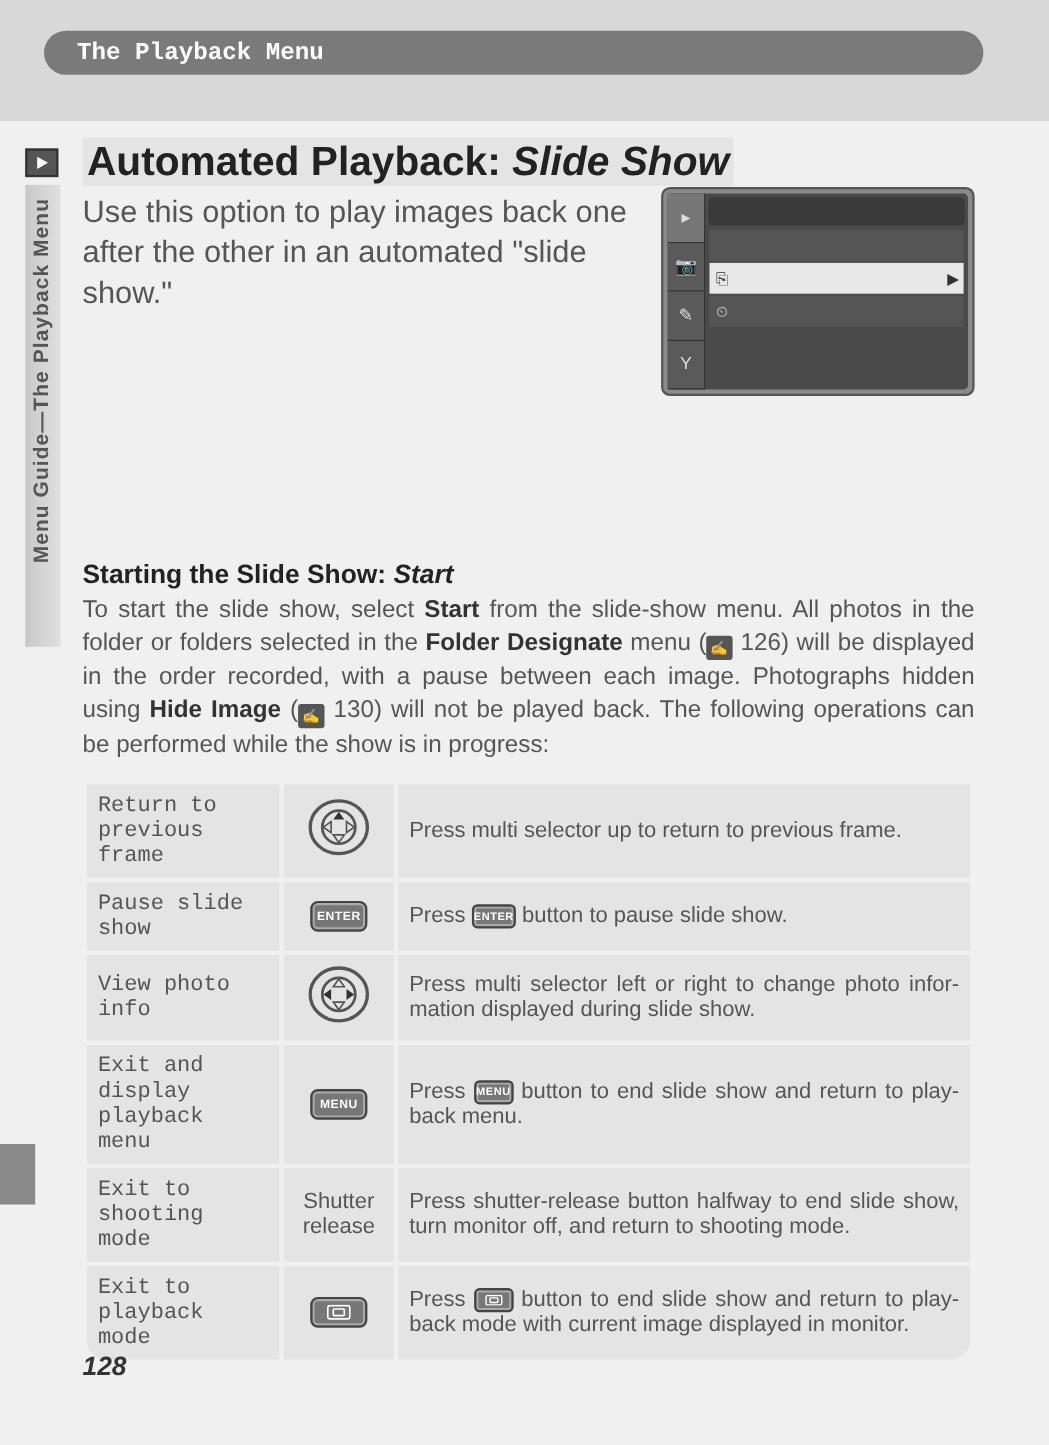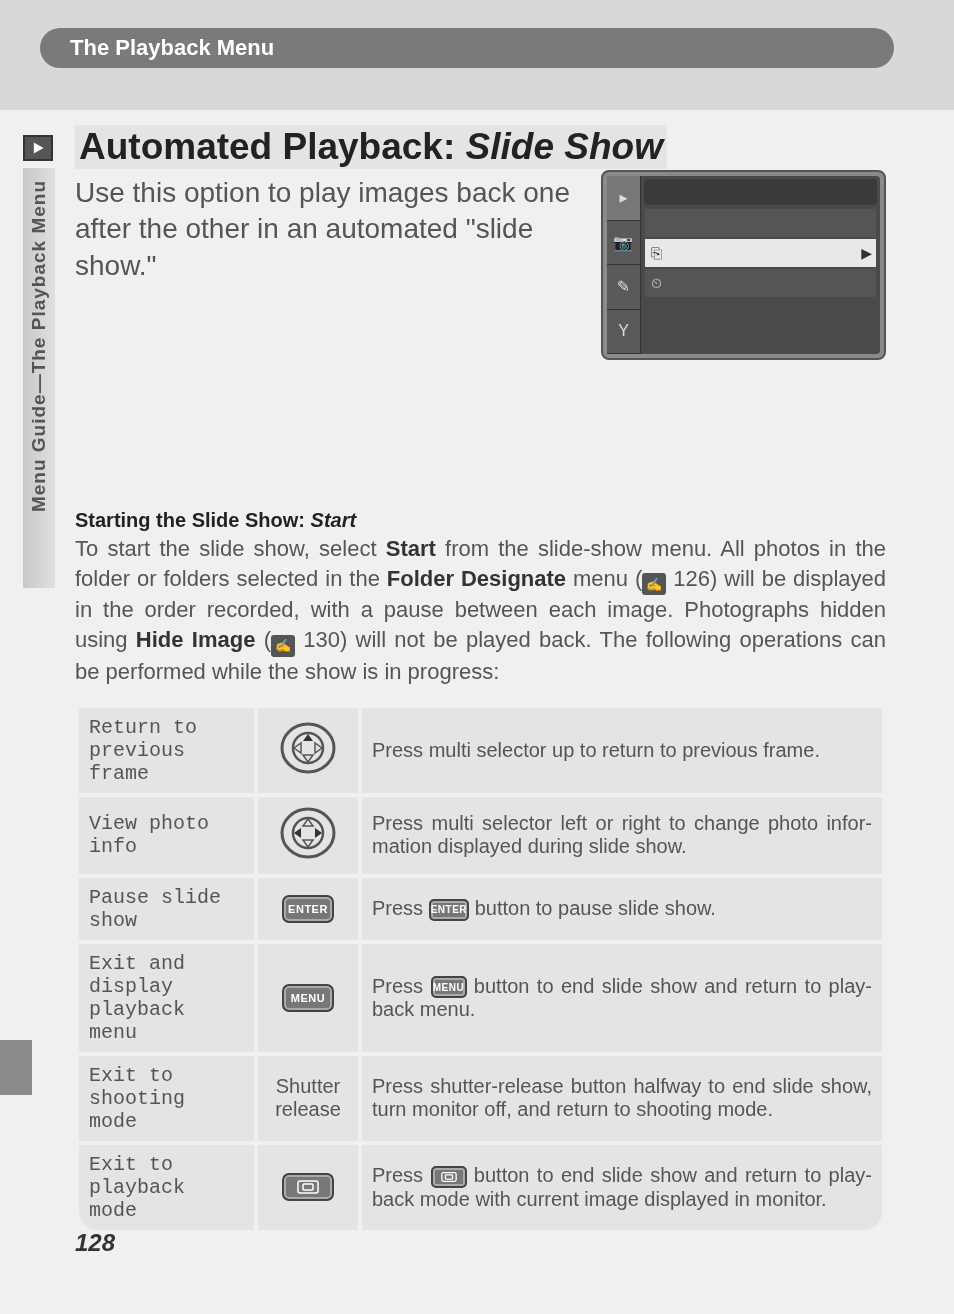--- a/index.html
+++ b/index.html
@@ -17,20 +17,21 @@
     position: absolute;
     top: 28px;
     left: 40px;
     right: 60px;
     height: 40px;
     background: #7a7a7a;
     border-radius: 20px;
     display: flex;
     align-items: center;
     padding-left: 30px;
+    font-family: Liberation Mono, monospace;
   }
   .top-tab-text {
     color: #fff;
     font-weight: bold;
     font-size: 22px;
   }
   .content-bg {
     position: absolute;
     top: 110px;
     left: 0;
@@ -140,21 +141,21 @@
     flex: 1;
     display: flex;
     flex-direction: column;
   }
   .ss-banner { height: 26px; background: #3a3a3a; margin: 3px; border-radius: 4px; }
   .ss-row { height: 28px; margin: 1px 4px; background: #555; display:flex; align-items:center; padding:0 6px; font-size:14px; color:#ccc; position:relative;}
   .ss-row.hl { background: #e8e8e8; color:#333; }
   .ss-row .arrow { position:absolute; right:4px; }
   h2.sub-title {
     margin: 225px 0 0 0;
-    font-size: 20px;
+    font-size: 24px;
     font-weight: bold;
     color: #222;
   }
   h2.sub-title .ital { font-style: italic; font-weight: bold; }
   .body-para {
     font-size: 22px;
     color: #555;
     line-height: 1.34;
     text-align: justify;
     margin-top: 2px;
@@ -298,47 +299,47 @@
                 <polygon points="14,28 21,23 21,33" fill="none" stroke="#555" stroke-width="1.5"></polygon>
                 <polygon points="42,28 35,23 35,33" fill="none" stroke="#555" stroke-width="1.5"></polygon>
               </svg>
         </span>
       </td>
       <td class="c3">Press multi selector up to return to previous frame.</td>
     </tr>
 
 
     <tr>
+      <td class="c1">Pause slide show</td>
+      <td class="c2">
+        <span class="btn-pill">ENTER</span>
+      </td>
+      <td class="c3">
+        <span>Press </span><span class="btn-pill small">ENTER</span><span> button to pause slide show.</span>
+      </td>
+    </tr>
+
+    <tr>
       <td class="c1">View photo info</td>
       <td class="c2">
         <span class="ms-icon">
           <svg width="56" height="56" viewBox="0 0 56 56">
                 <ellipse cx="28" cy="28" rx="26" ry="24" fill="none" stroke="#555" stroke-width="3"></ellipse>
                 <circle cx="28" cy="28" r="15" fill="none" stroke="#555" stroke-width="2.5"></circle>
                 <polygon points="28,14 23,21 33,21" fill="none" stroke="#555" stroke-width="1.5"></polygon>
                 <polygon points="28,42 23,35 33,35" fill="none" stroke="#555" stroke-width="1.5"></polygon>
                 <polygon points="14,28 21,23 21,33" fill="#333"></polygon>
                 <polygon points="42,28 35,23 35,33" fill="#333"></polygon>
               </svg>
         </span>
       </td>
       <td class="c3">Press multi selector left or right to change photo infor­mation displayed during slide show.</td>
     </tr>
 
     <tr>
-      <td class="c1">Pause slide show</td>
-      <td class="c2">
-        <span class="btn-pill">ENTER</span>
-      </td>
-      <td class="c3">
-        <span>Press </span><span class="btn-pill small">ENTER</span><span> button to pause slide show.</span>
-      </td>
-    </tr>
-
-    <tr>
       <td class="c1">Exit and display playback menu</td>
       <td class="c2">
         <span class="btn-pill">MENU</span>
       </td>
       <td class="c3">
         <span>Press </span><span class="btn-pill small">MENU</span><span> button to end slide show and return to play­back menu.</span>
       </td>
     </tr>
 
     <tr>

